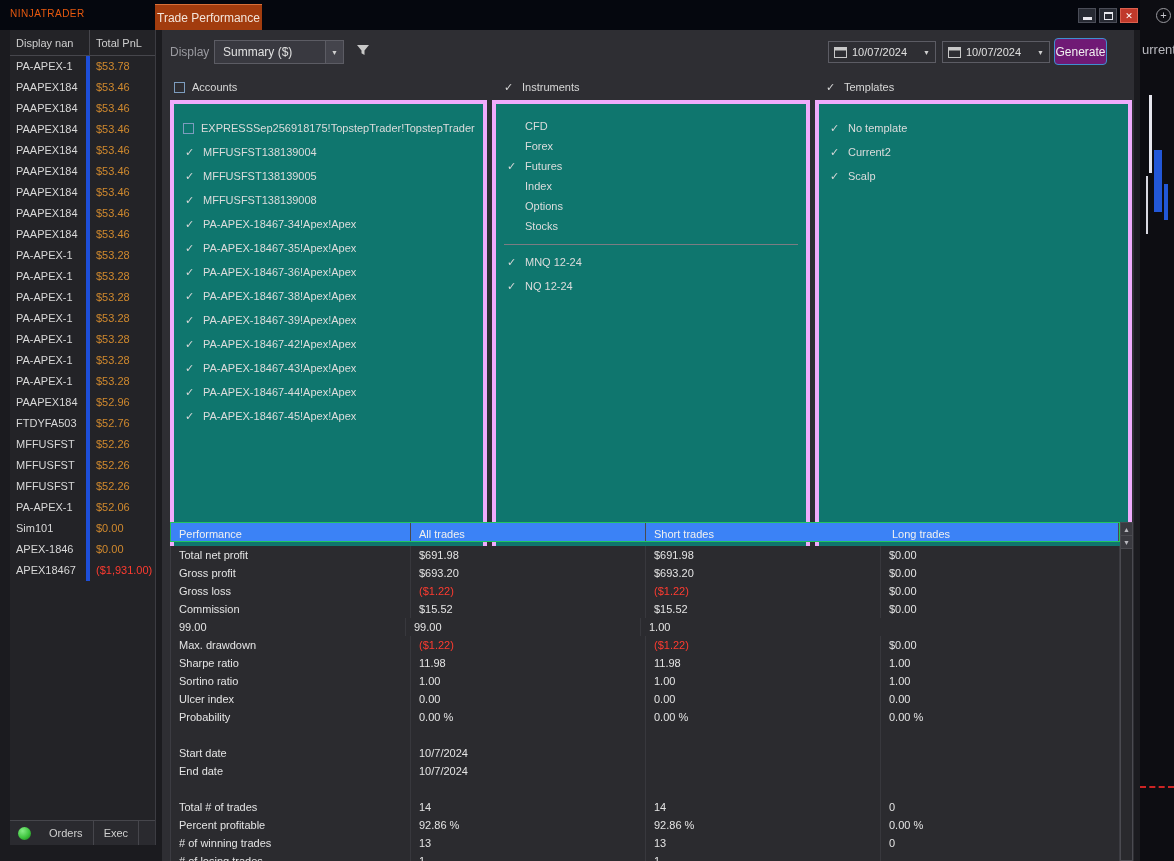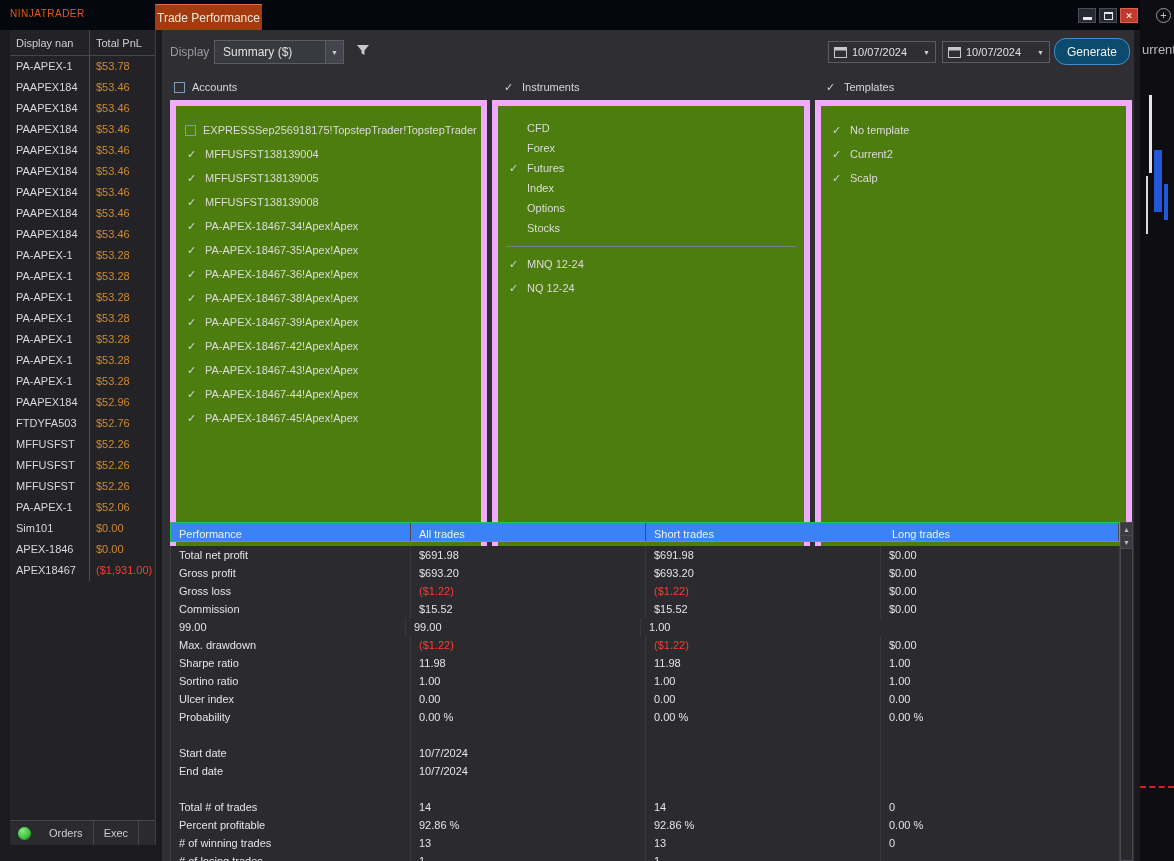--- a/index.html
+++ b/index.html
@@ -24,21 +24,21 @@
 
   
   .winbody{position:absolute;left:0;top:30px;width:1140px;height:831px;background:#1b1b1f}
 
   
   .sidebar{position:absolute;left:10px;top:30px;width:146px;height:815px;background:#232327;border-right:1px solid #3c3c42}
   .shead{height:26px;border-bottom:1px solid #46464c;display:flex;align-items:center;color:#cfcfcf}
   .shc1{width:80px;padding-left:6px;border-right:1px solid #46464c;height:100%;line-height:26px;overflow:hidden;white-space:nowrap}
   .shc2{padding-left:6px;white-space:nowrap}
   .srow{height:21px;line-height:21px;display:flex}
-  .sname{width:80px;padding-left:6px;border-right:1px solid #1d4ed8;color:#d8d8d8;white-space:nowrap;overflow:hidden}
+  .sname{width:80px;padding-left:6px;border-right:4px solid #1d4ed8;color:#d8d8d8;white-space:nowrap;overflow:hidden}
   .spnl{padding-left:6px;color:var(--pnl-positive);white-space:nowrap;overflow:hidden}
   .spnl.neg{color:var(--value-negative)}
   .sfoot{position:absolute;bottom:0;left:0;right:0;height:25px;background:#2a2a2f;border-top:1px solid #46464c;display:flex;align-items:center}
   .dot{width:13px;height:13px;border-radius:50%;margin:0 8px;
        background:radial-gradient(circle at 35% 30%,#85ec85,var(--status-green) 55%,#167c16)}
   .stab{padding:0 10px;height:100%;line-height:24px;border-right:1px solid #46464c;color:#cfcfcf;white-space:nowrap;overflow:hidden}
 
   
   .main{position:absolute;left:162px;top:30px;width:972px;height:831px;background:#2e2e33}
   .lbl-display{position:absolute;left:8px;top:15px;font-size:12px;color:#9a9aa0}
@@ -46,30 +46,30 @@
             display:flex;align-items:center;font-size:12px;color:#e0e0e0}
   .dropdown .value{flex:1;padding-left:8px;white-space:nowrap;overflow:hidden}
   .dd-btn{width:18px;height:100%;border-left:1px solid #5c5c64;display:flex;align-items:center;justify-content:center;
           font-size:7px;color:#cfcfcf;background:#44444c}
   .funnel{position:absolute;left:194px;top:13px}
   .datebox{position:absolute;top:11px;height:22px;background:#2e2e33;border:1px solid #5c5c64;display:flex;align-items:center;
            color:#e0e0e0;padding:0 5px;gap:5px}
   .datebox.from{left:666px;width:108px}
   .datebox.to{left:780px;width:108px}
   .dd-arrow{font-size:7px;color:#cfcfcf;margin-left:auto}
-  .generate{position:absolute;left:892px;top:8px;width:76px;height:27px;background:#0c4a6e;
-            border:1px solid var(--generate-border);border-radius:12px;color:#f0f0f0;font-size:12px;
+  .generate{position:absolute;left:892px;top:8px;width:53px;height:27px;background:#701a75;
+            border:1px solid var(--generate-border);border-radius:4px;color:#f0f0f0;font-size:12px;
             display:flex;align-items:center;justify-content:center}
 
   
   .phead{position:absolute;top:49px;height:16px;display:flex;align-items:center;gap:7px;color:#d8d8d8}
   .phead.pa{left:12px}.phead.pi{left:340px}.phead.pt{left:662px}
   .chk{display:inline-block;width:13px;height:13px;line-height:13px;text-align:center;font-size:11px;color:#d8d8d8;flex:0 0 13px}
   .chk.box{width:11px;height:11px;border:1px solid #7d9cbe;flex:0 0 11px}
-  .pbox{position:absolute;top:70px;height:512px;background:#4d7c0f;border:6px solid #f0abfc;overflow:hidden;padding-top:12px}
+  .pbox{position:absolute;top:70px;height:512px;background:#0f766e;border:4px solid #f0abfc;overflow:hidden;padding-top:12px}
   .pbox.pa{left:8px;width:317px}
   .pbox.pi{left:330px;width:318px}
   .pbox.pt{left:653px;width:317px}
   .litem{height:24px;display:flex;align-items:center;padding-left:9px;gap:7px;color:#dcdcdc}
   .litem.cat{height:20px}
   .llabel{white-space:nowrap;overflow:hidden}
   .sep{height:1px;background:#7c7c82;margin:8px 8px 5px 8px}
 
   
   .perf-head{position:absolute;left:8px;top:492px;width:950px;height:20px;background:#3b82f6;border:1px solid #22c55e;

